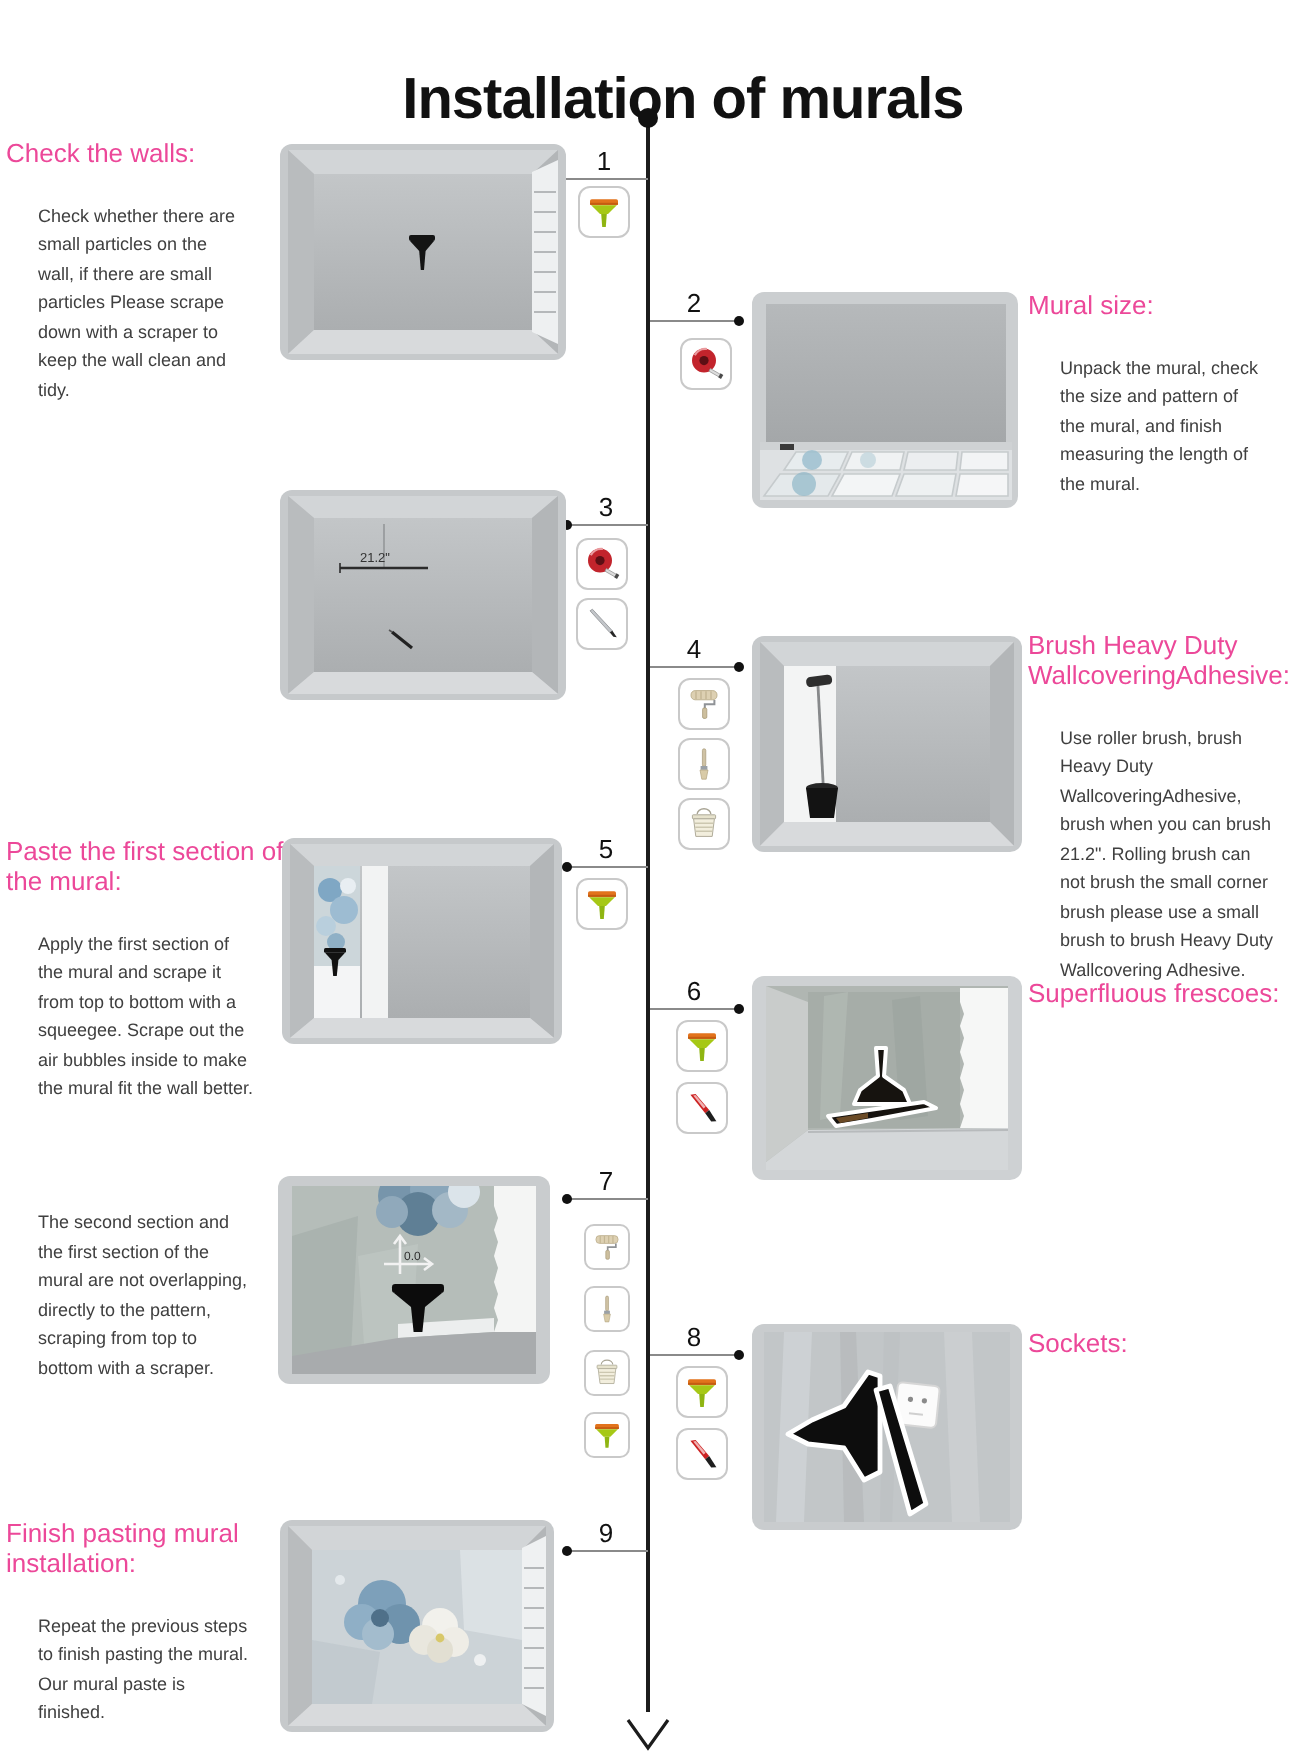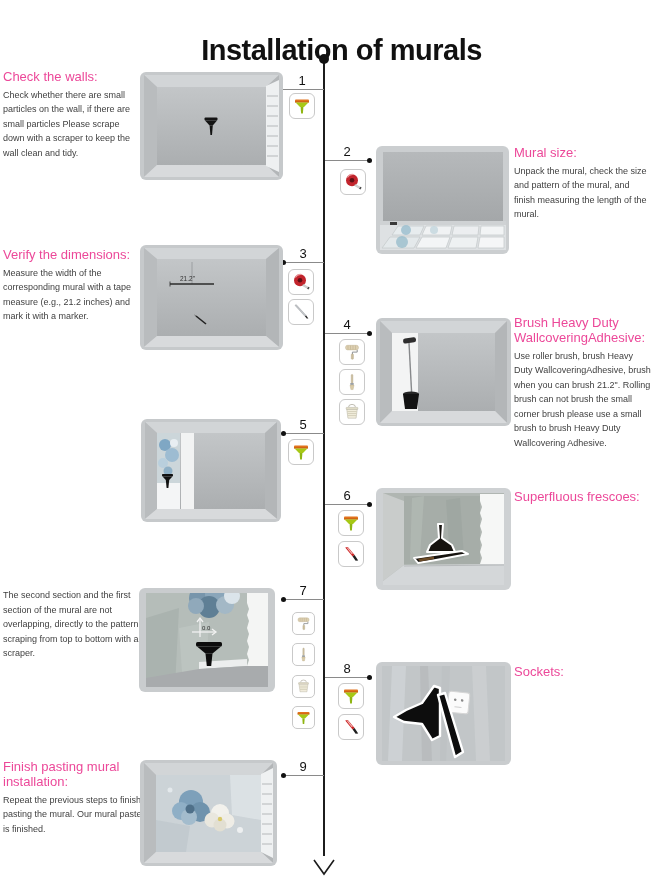--- a/index.html
+++ b/index.html
@@ -14,21 +14,21 @@
   .timeline-line{position:absolute;left:323px;top:60px;width:2px;height:796px;background:#1c1c1c;}
   .timeline-dot-top{position:absolute;left:319px;top:54px;width:10px;height:10px;border-radius:50%;background:#111;}
   .timeline-arrow{position:absolute;left:310px;top:856px;}
   
   .conn{position:absolute;height:1px;background:#8a8a8a;}
   .dot{position:absolute;width:5px;height:5px;border-radius:50%;background:#111;}
   .num{position:absolute;width:26px;text-align:center;font-size:13px;color:#111;}
   
   .txt{position:absolute;}
   .txt h2{margin:0 0 3px 0;font-size:13px;font-weight:400;color:#ec4899;line-height:1.15;}
-  .txt p{margin:0;font-size:9px;line-height:14.5px;color:#3f3f3f;}
+  .txt p{margin:16px;font-size:9px;line-height:14.5px;color:#3f3f3f;}
   
   .tool{position:absolute;width:26px;height:26px;background:#fff;border:1px solid #c9c9c9;
         border-radius:6px;display:flex;align-items:center;justify-content:center;box-sizing:border-box;}
   .tool svg{width:20px;height:20px;}
   .tool.sm{width:23px;height:23px;border-radius:5px;}
   .tool.sm svg{width:17px;height:17px;}
   
   .room{position:absolute;display:block;}
   .hidden-defs{position:absolute;width:0;height:0;overflow:hidden;}
 </style>
@@ -215,27 +215,27 @@
     </div>
 
   <div class="txt" style="left:3px;top:70px;width:137px">
     <h2>Check the walls:</h2>
     <p>Check whether there are small particles on the wall, if there are small particles Please scrape down with a scraper to keep the wall clean and tidy.</p>
   </div>
   <div class="txt" style="left:514px;top:146px;width:135px">
     <h2>Mural size:</h2>
     <p>Unpack the mural, check the size and pattern of the mural, and finish measuring the length of the mural.</p>
   </div>
-  <div class="txt" style="left:3px;top:248px;width:140px">
-    <h2>Verify the dimensions:</h2>
-    <p>Measure the width of the corresponding mural with a tape measure (e.g., 21.2 inches) and mark it with a marker.</p>
-  </div>
   <div class="txt" style="left:514px;top:316px;width:140px">
     <h2>Brush Heavy Duty WallcoveringAdhesive:</h2>
     <p>Use roller brush, brush Heavy Duty WallcoveringAdhesive, brush when you can brush 21.2". Rolling brush can not brush the small corner brush please use a small brush to brush Heavy Duty Wallcovering Adhesive.</p>
+  </div>
+  <div class="txt" style="left:3px;top:419px;width:140px">
+    <h2>Paste the first section of the mural:</h2>
+    <p>Apply the first section of the mural and scrape it from top to bottom with a squeegee. Scrape out the air bubbles inside to make the mural fit the wall better.</p>
   </div>
   <div class="txt" style="left:514px;top:490px;width:138px">
     <h2>Superfluous frescoes:</h2>
   </div>
   <div class="txt" style="left:3px;top:588px;width:140px">
     <p>The second section and the first section of the mural are not overlapping, directly to the pattern, scraping from top to bottom with a scraper.</p>
   </div>
   <div class="txt" style="left:514px;top:665px;width:137px">
     <h2>Sockets:</h2>
   </div>

